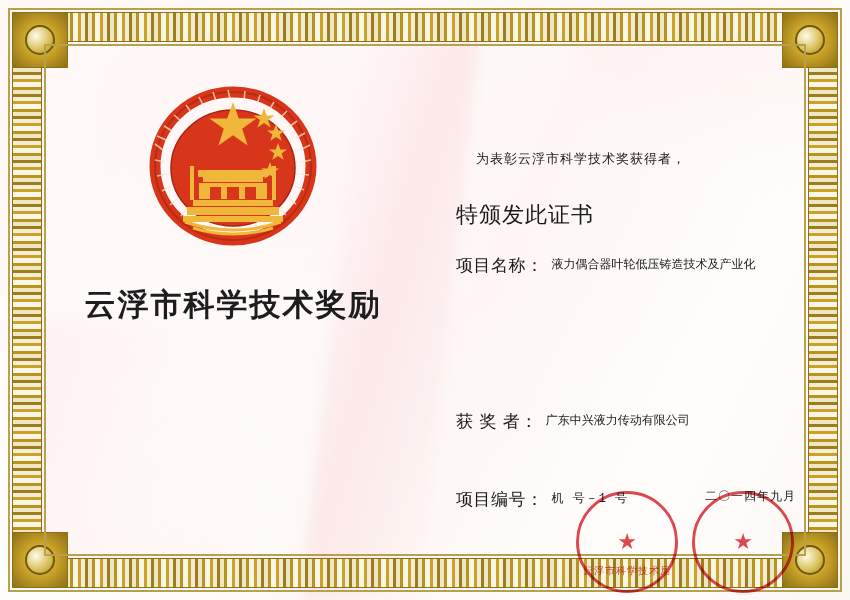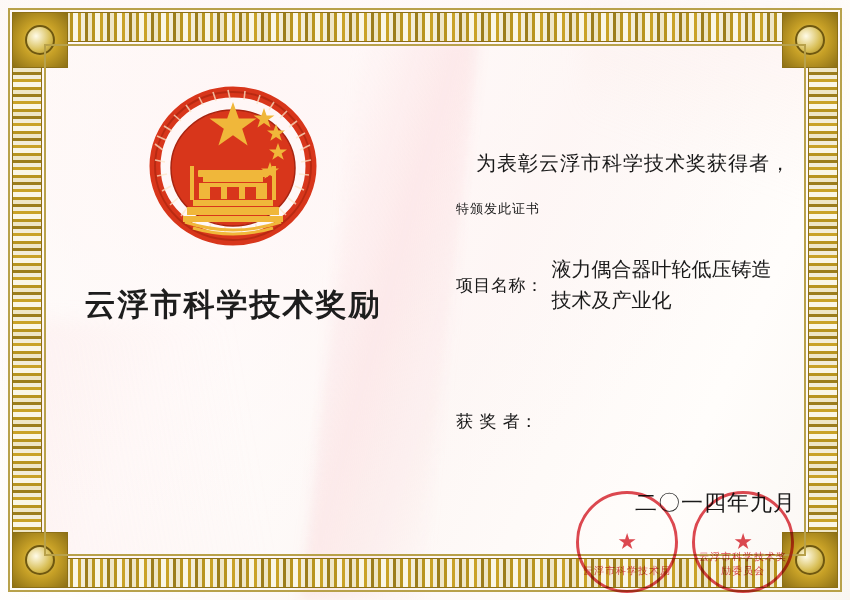--- a/index.html
+++ b/index.html
@@ -167,55 +167,55 @@
     left: 390px; top: 10px;
     width: 362px; height: 484px;
     color: #1a1a1a;
   }
 
   .line {
     font-family: "DejaVu Serif", serif;
     font-size: 17px;
     color: #1a1a1a;
   }
-  .citation-1 { position: absolute; left: 38px;  top: 92px;  font-size: 20px; letter-spacing: 1px; }
-  .citation-2 { position: absolute; left: 18px;  top: 142px; font-size: 13px; letter-spacing: 1px; }
+  .citation-1 { position: absolute; left: 38px;  top: 92px;  font-size: 13px; letter-spacing: 1px; }
+  .citation-2 { position: absolute; left: 18px;  top: 142px; font-size: 22px; letter-spacing: 1px; }
 
   .field {
     position: absolute;
     left: 18px;
     display: flex;
     align-items: center;
   }
   .field-label {
     font-family: "DejaVu Serif", serif;
     font-size: 17px;
     white-space: nowrap;
     letter-spacing: 0.5px;
     color: #1a1a1a;
   }
   .field-value {
-    font-family: Liberation Serif, serif;
-    font-size: 20px;
+    font-family: Liberation Mono, monospace;
+    font-size: 12px;
     margin-left: 8px;
     line-height: 1.55;
     color: #1a1a1a;
   }
   .field-project { top: 196px; width: 344px; }
   .field-project .field-value { max-width: 232px; }
   .field-level   { top: 298px; }
   .field-winner  { top: 352px; }
   .field-number  { top: 430px; }
   .field-number .field-value { letter-spacing: 1px; }
 
   .issue-date {
     position: absolute;
     right: 4px; top: 430px;
     font-family: "DejaVu Serif", serif;
-    font-size: 22px;
+    font-size: 12px;
     letter-spacing: 1px;
     color: #1a1a1a;
   }
 
   
   .seal {
     position: absolute;
     border-radius: 50%;
     border: 3px solid #d5202a;
     opacity: 0.82;
@@ -318,30 +318,34 @@
       <div class="line citation-2">特颁发此证书</div>
 
       <div class="field field-project">
         <div class="field-label">项目名称：</div>
         <div class="field-value">液力偶合器叶轮低压铸造技术及产业化</div>
       </div>
 
 
       <div class="field field-winner">
         <div class="field-label">获 奖 者：</div>
+        <div class="field-value">广东中兴液力传动有限公司</div>
       </div>
 
+      <div class="field field-number">
+        <div class="field-label">项目编号：</div>
+        <div class="field-value">机 号－1 号</div>
+      </div>
 
       <div class="issue-date">二〇一四年九月</div>
     </div>
 
     <div class="seal seal-1">
       <div class="seal-inner-star">★</div>
       <div class="seal-bottom-text">云浮市科学技术局</div>
     </div>
 
     <div class="seal seal-2">
       <div class="seal-inner-star">★</div>
-      <div class="seal-bottom-text">云浮市科学技术奖励委员会</div>
     </div>
 
   </div>
 </div>
 
 </body></html>

